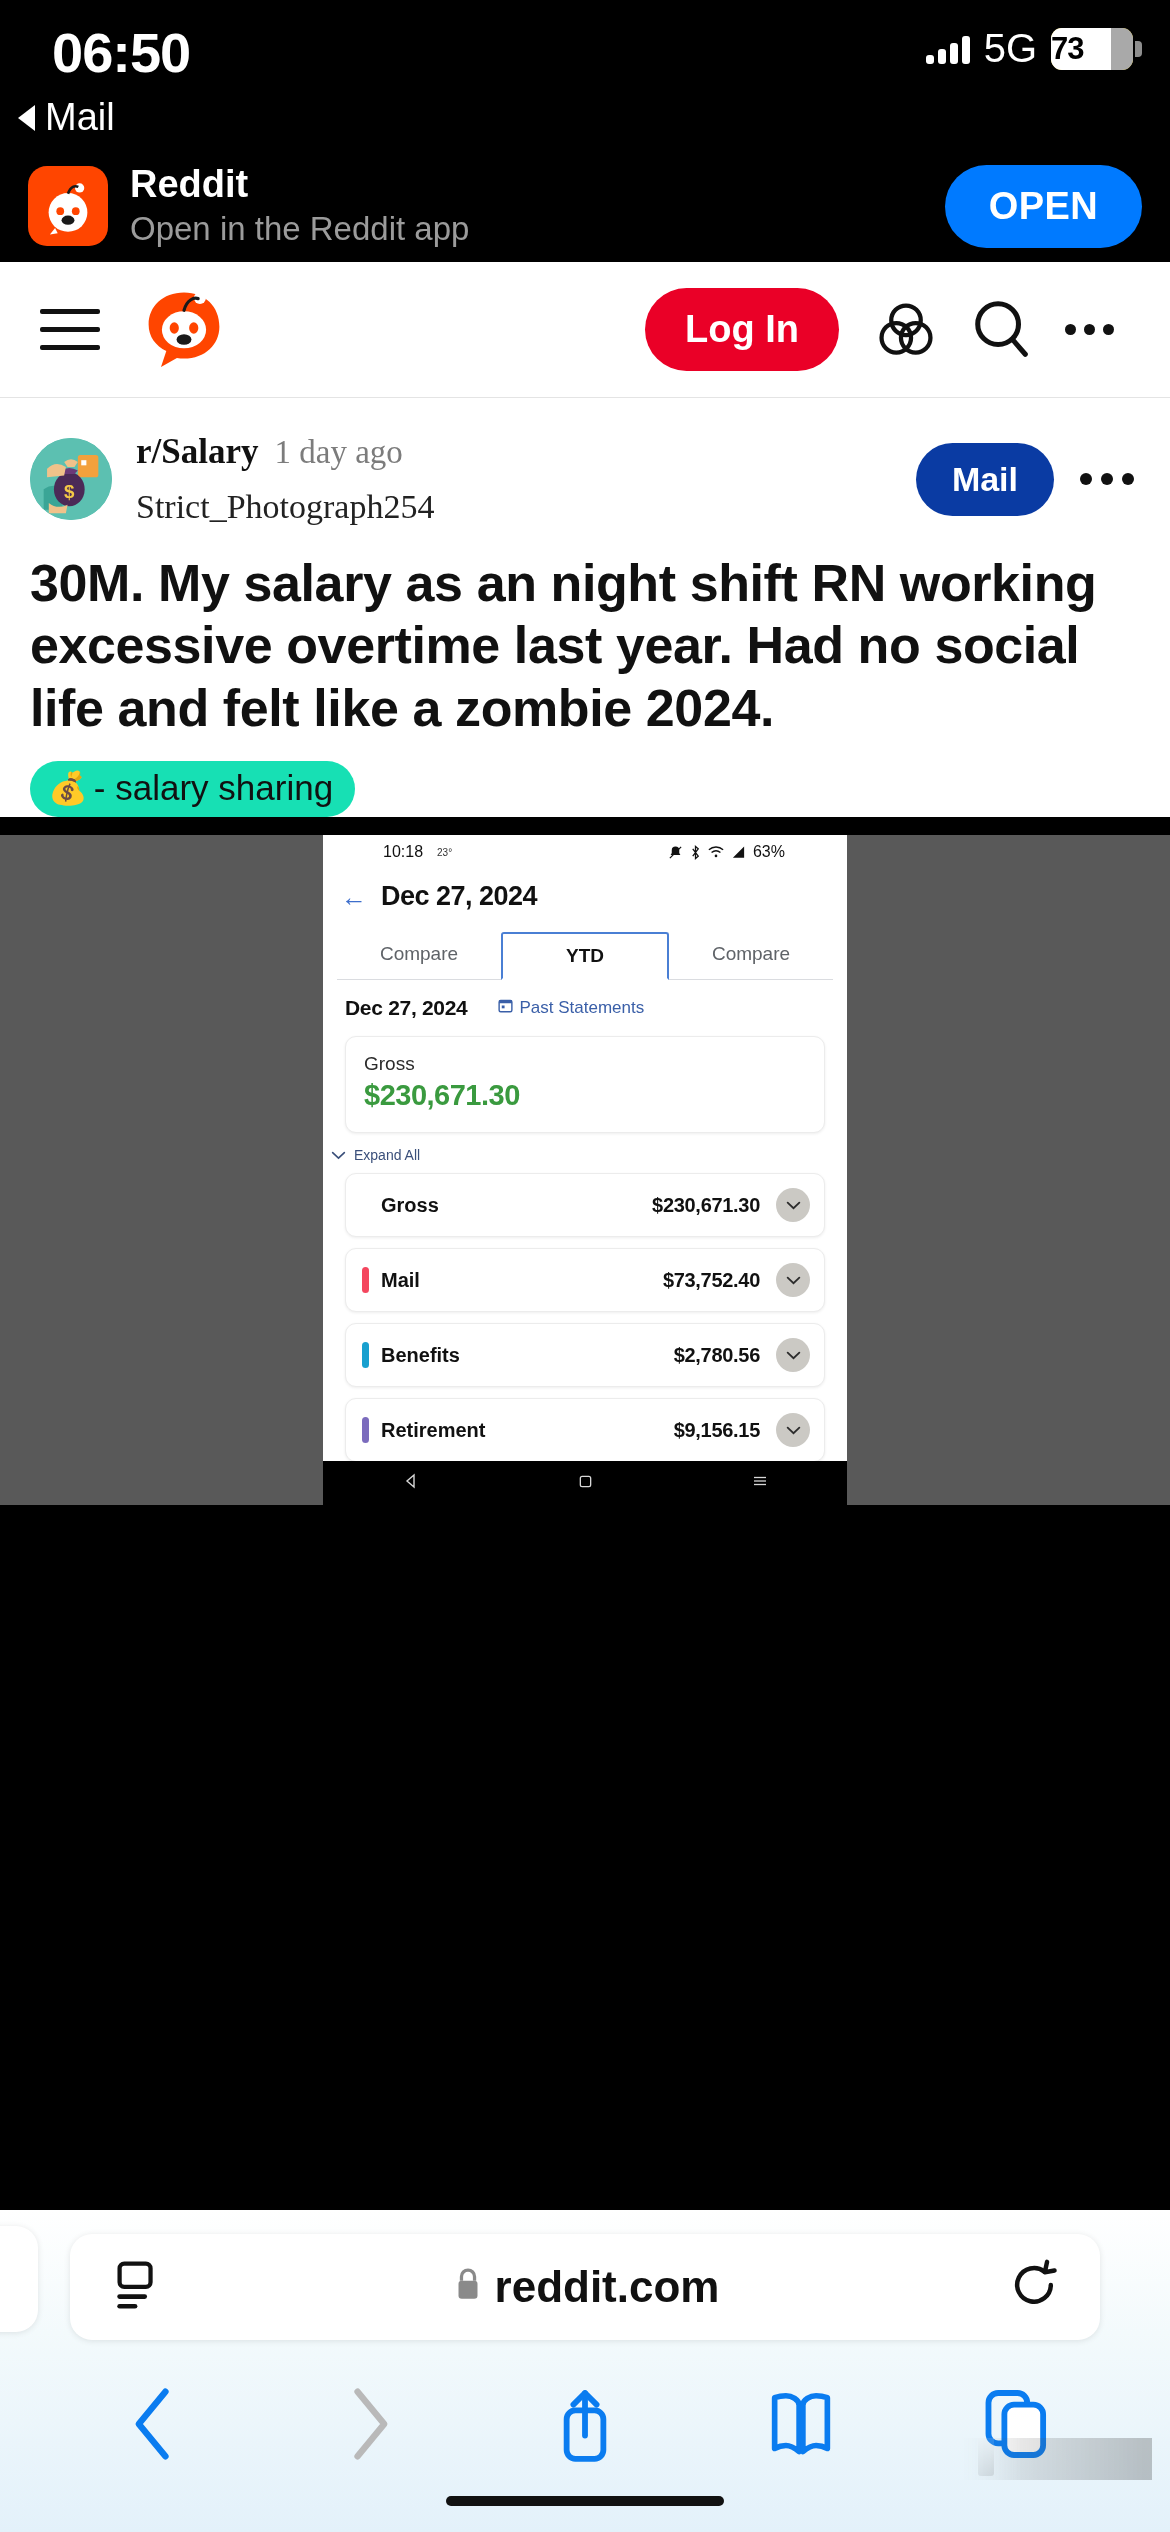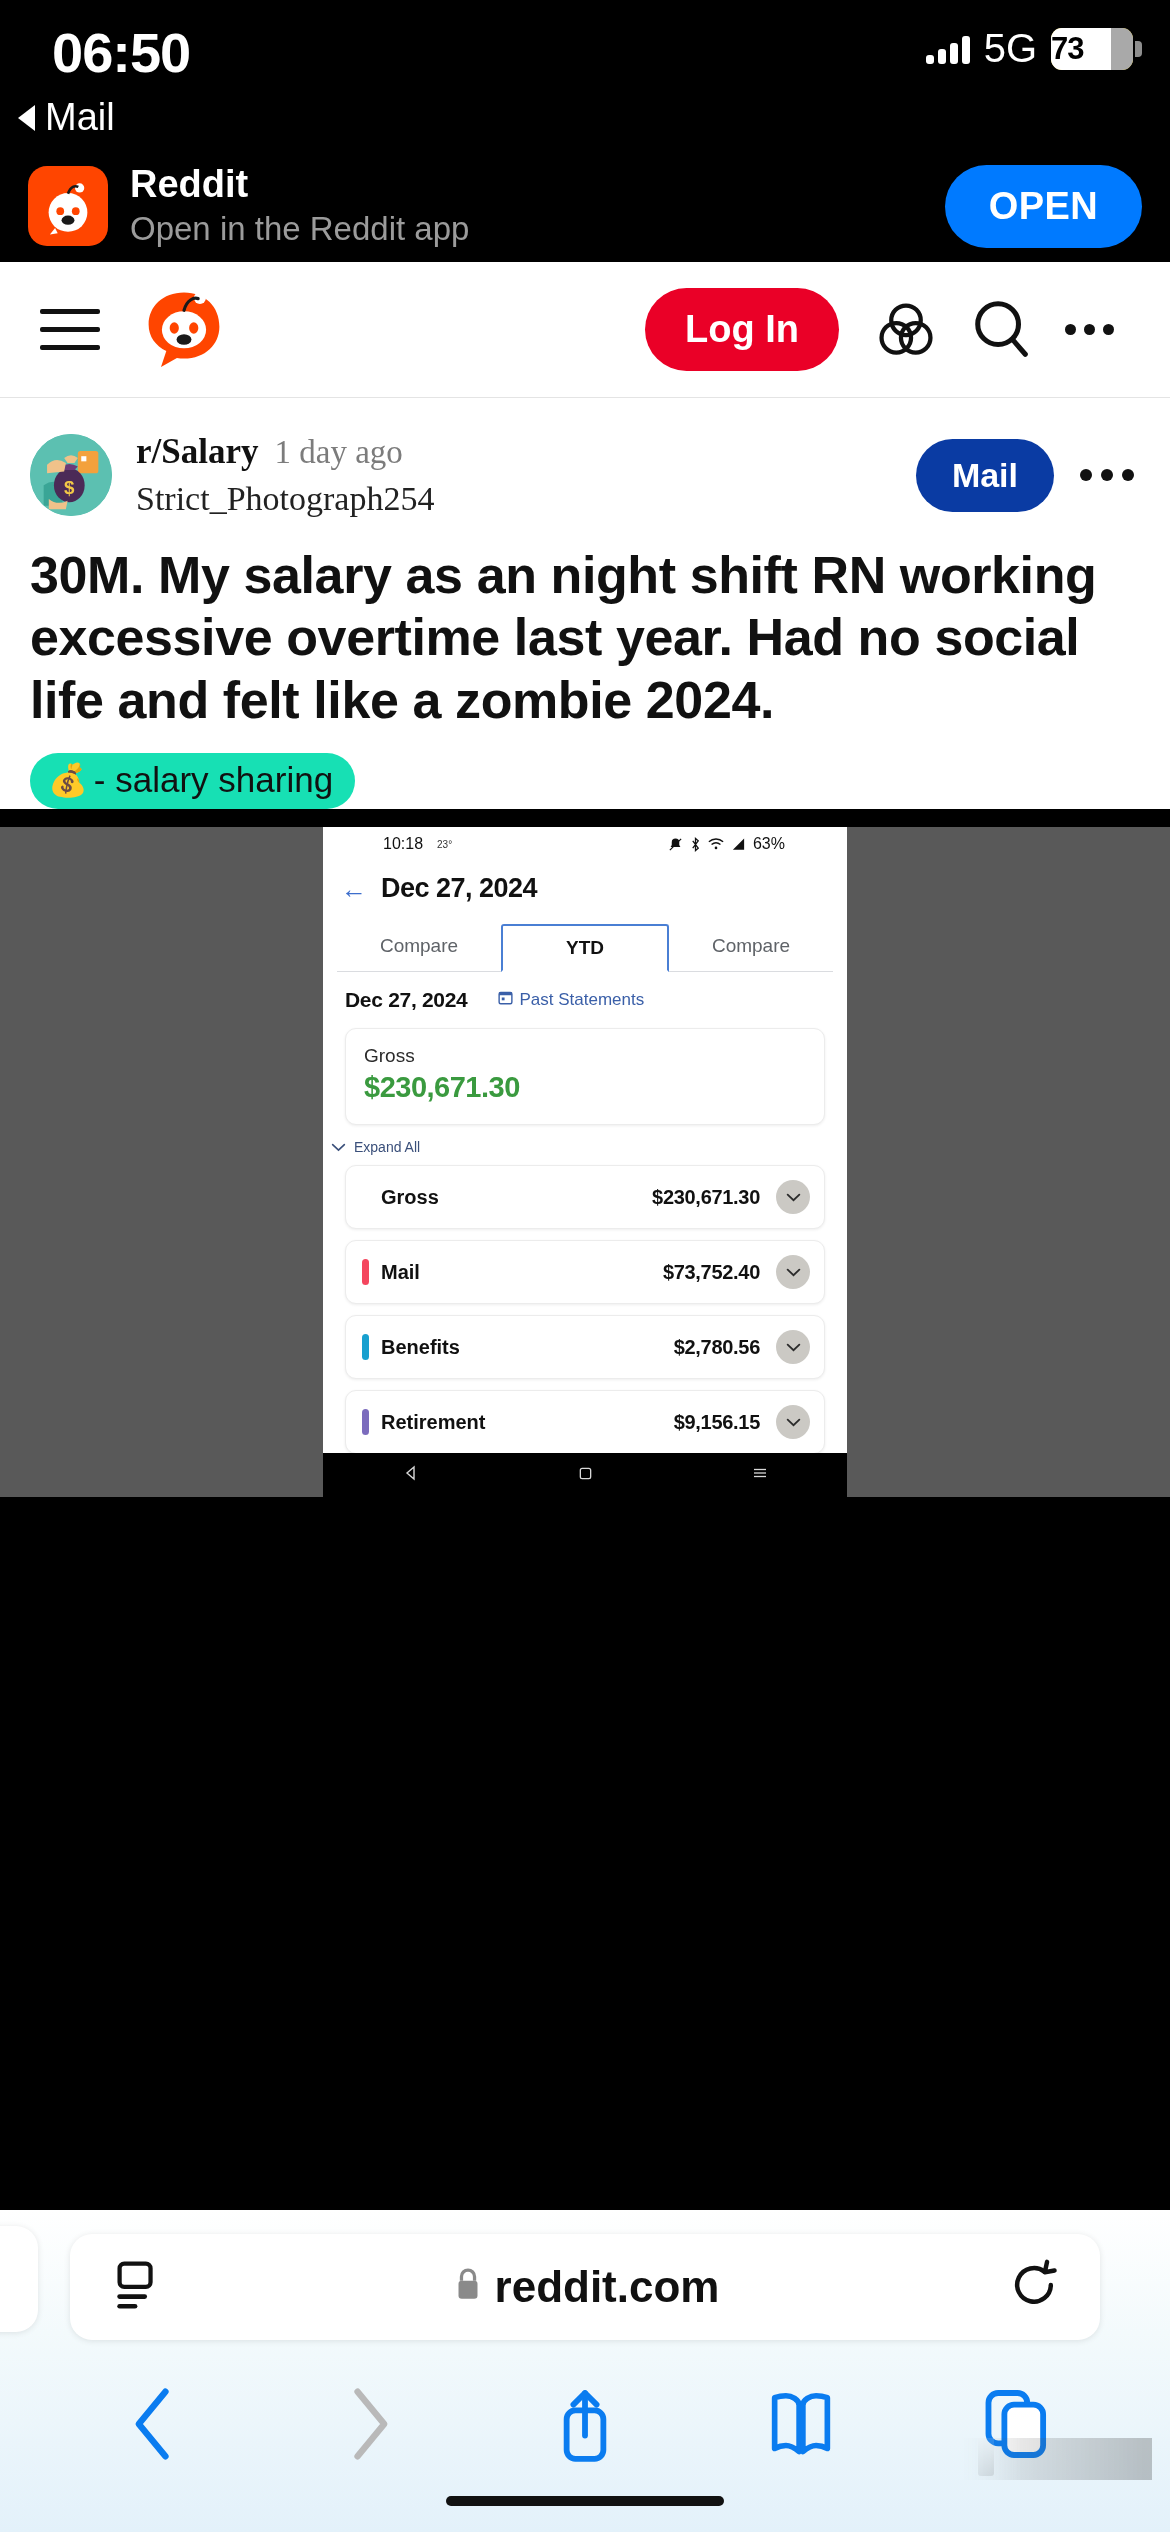--- a/index.html
+++ b/index.html
@@ -82,21 +82,21 @@
   .post { background:#fff; padding:34px 30px 0 30px; }
   .post-head { display:flex; align-items:center; }
   .avatar {
     width:82px;height:82px;border-radius:50%;flex:none; overflow:hidden;
     background:#57bfb0; display:block;
   }
   .ph-text { margin-left:24px; flex:1;font-family:Liberation Serif, serif; }
   .ph-line1 { display:flex; align-items:baseline; gap:16px; }
   .sub-name { font-size:35px; font-weight:700; color:#111; }
   .post-age { font-size:33px; color:#7c7c7c; font-weight:400;}
-  .author { font-size:34px; color:#222; margin-top:8px;}
+  .author { font-size:34px; color:#222; margin-top:16px;}
   .join-btn {
     background:#0a3ba3; color:#fff; border:none; border-radius:50px;
     padding:17px 36px; font-size:34px; font-weight:700; font-family:inherit; flex:none;
   }
   .post-dots { display:flex; gap:9px; margin-left:26px; margin-right:6px; flex:none;}
   .post-dots i { width:12px;height:12px;border-radius:50%;background:#111;display:block;}
   .post-title {
     font-size:52px; font-weight:700; color:#111; line-height:1.20;
     margin-top:26px; letter-spacing:-0.4px;
   }

